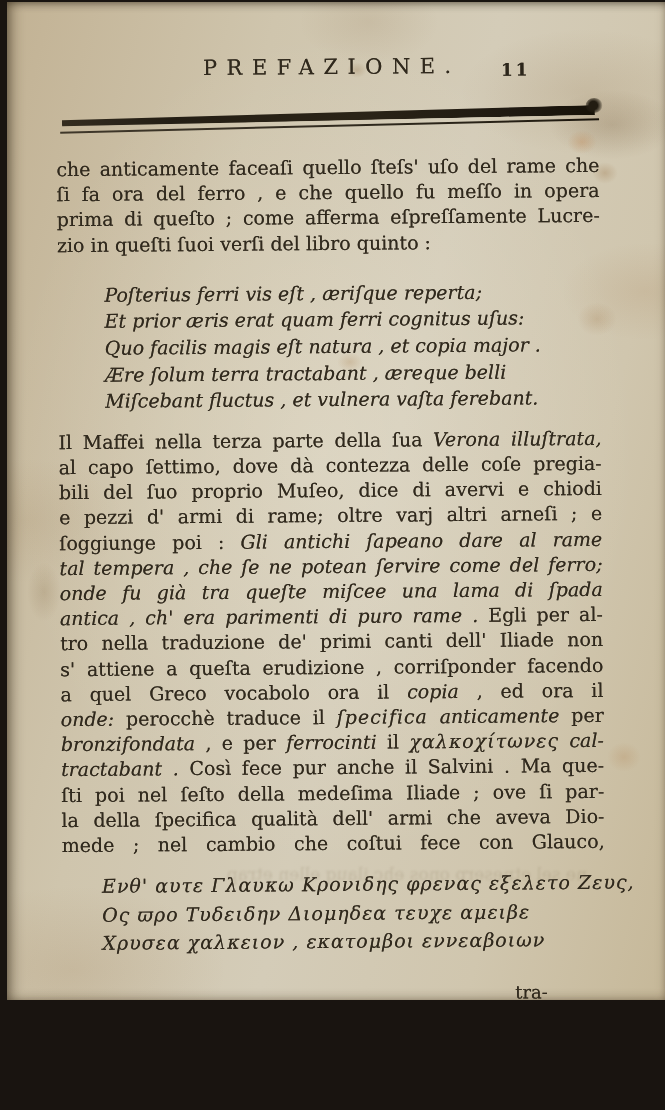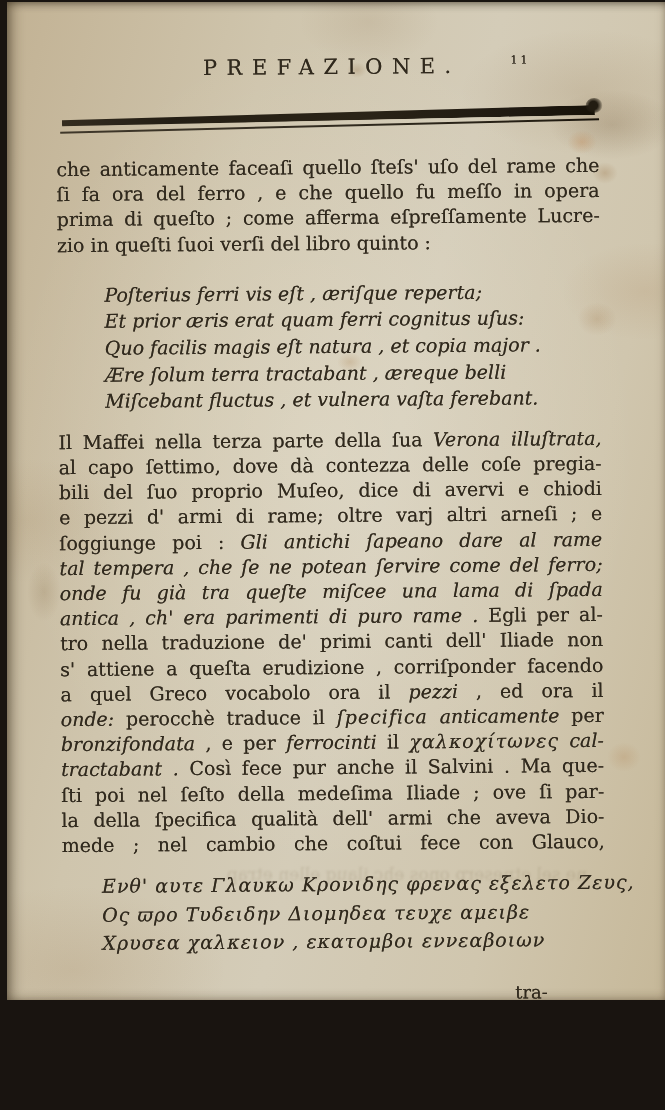--- a/index.html
+++ b/index.html
@@ -31,22 +31,22 @@
     color:#30291d;
     text-shadow:0 0 .6px rgba(48,40,28,.75);
   }
   
   .header{position:relative;margin-top:53px;height:30px;}
   .title{
     text-align:center;font-size:21px;letter-spacing:.45em;
     padding-left:.45em; 
   }
   .pagenum{
-    position:absolute;right:68px;top:0;
-    font-size:11px;letter-spacing:3px;font-weight:normal;color:#2c261b;
+    position:absolute;right:68px;top:6px;
+    font-size:17px;letter-spacing:3px;font-weight:bold;color:#2c261b;
   }
   
   .rule{position:relative;margin-top:24px;height:22px;transform:rotate(-0.85deg);}
   .rule-thick{
     position:absolute;left:6px;right:4px;top:2px;height:10px;
     background:linear-gradient(90deg,#352d20 0%,#241e14 20%,#2b2417 55%,#1f1911 85%,#171208 100%);
     clip-path:polygon(0 32%,100% 0,100% 100%,0 92%);
   }
   .rule-thin{
     position:absolute;left:4px;right:0;top:16px;height:2.4px;
@@ -135,21 +135,21 @@
             <div class="line j" data-name="text-line"><span class="run-r">Il Maffei nella terza parte della ſua </span><span class="run-i">Verona illuſtrata,</span></div>
             <div class="line j" data-name="text-line"><span class="run-r">al capo ſettimo, dove dà contezza delle coſe pregia-</span></div>
             <div class="line j" data-name="text-line"><span class="run-r">bili del ſuo proprio Muſeo, dice di avervi e chiodi</span></div>
             <div class="line j" data-name="text-line"><span class="run-r">e pezzi d' armi di rame; oltre varj altri arneſi ; e</span></div>
             <div class="line j" data-name="text-line"><span class="run-r">ſoggiunge poi : </span><span class="run-i">Gli antichi ſapeano dare al rame</span></div>
             <div class="line j" data-name="text-line"><span class="run-i">tal tempera , che ſe ne potean ſervire come del ferro;</span></div>
             <div class="line j" data-name="text-line"><span class="run-i">onde fu già tra queſte miſcee una lama di ſpada</span></div>
             <div class="line j" data-name="text-line"><span class="run-i">antica , ch' era parimenti di puro rame . </span><span class="run-r">Egli per al-</span></div>
             <div class="line j" data-name="text-line"><span class="run-r">tro nella traduzione de' primi canti dell' Iliade non</span></div>
             <div class="line j" data-name="text-line"><span class="run-r">s' attiene a queſta erudizione , corriſponder facendo</span></div>
-            <div class="line j" data-name="text-line"><span class="run-r">a quel Greco vocabolo ora il </span><span class="run-i">pezzi</span><span class="run-r"> , ed ora il</span></div>
+            <div class="line j" data-name="text-line"><span class="run-r">a quel Greco vocabolo ora il </span><span class="run-i">copia</span><span class="run-r"> , ed ora il</span></div>
             <div class="line j" data-name="text-line"><span class="run-i">onde:</span><span class="run-r"> perocchè traduce il </span><span class="run-g">ſpecifica</span><span class="run-r"> </span><span class="run-i">anticamente</span><span class="run-r"> per</span></div>
             <div class="line j" data-name="text-line"><span class="run-i">bronzifondata</span><span class="run-r"> , e per </span><span class="run-i">ferrocinti</span><span class="run-r"> il </span><span class="run-g">χαλκοχίτωνες</span><span class="run-r"> </span><span class="run-i">cal-</span></div>
             <div class="line j" data-name="text-line"><span class="run-i">tractabant .</span><span class="run-r"> Così fece pur anche il Salvini . Ma que-</span></div>
             <div class="line j" data-name="text-line"><span class="run-r">ſti poi nel ſeſto della medeſima Iliade ; ove ſi par-</span></div>
             <div class="line j" data-name="text-line"><span class="run-r">la della ſpecifica qualità dell' armi che aveva Dio-</span></div>
             <div class="line j" data-name="text-line"><span class="run-r">mede ; nel cambio che coſtui fece con Glauco,</span></div>
           </div>
           <div class="para" data-name="homer-greek-verse">
             <div class="line" data-name="text-line"><span class="run-g">Ενθ' αυτε Γλαυκω Κρονιδης φρενας εξελετο Ζευς,</span></div>
             <div class="line" data-name="text-line"><span class="run-g">Ος ϖρο Τυδειδην Διομηδεα τευχε αμειβε</span></div>

